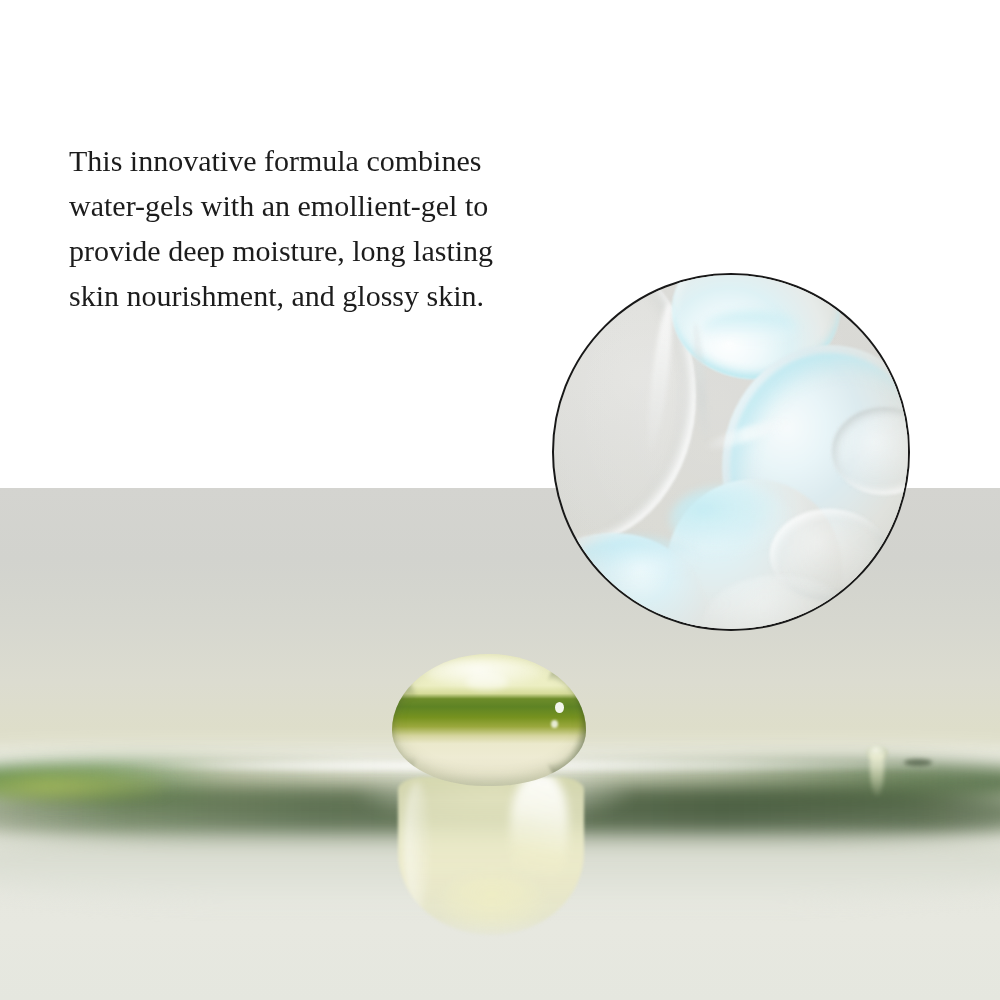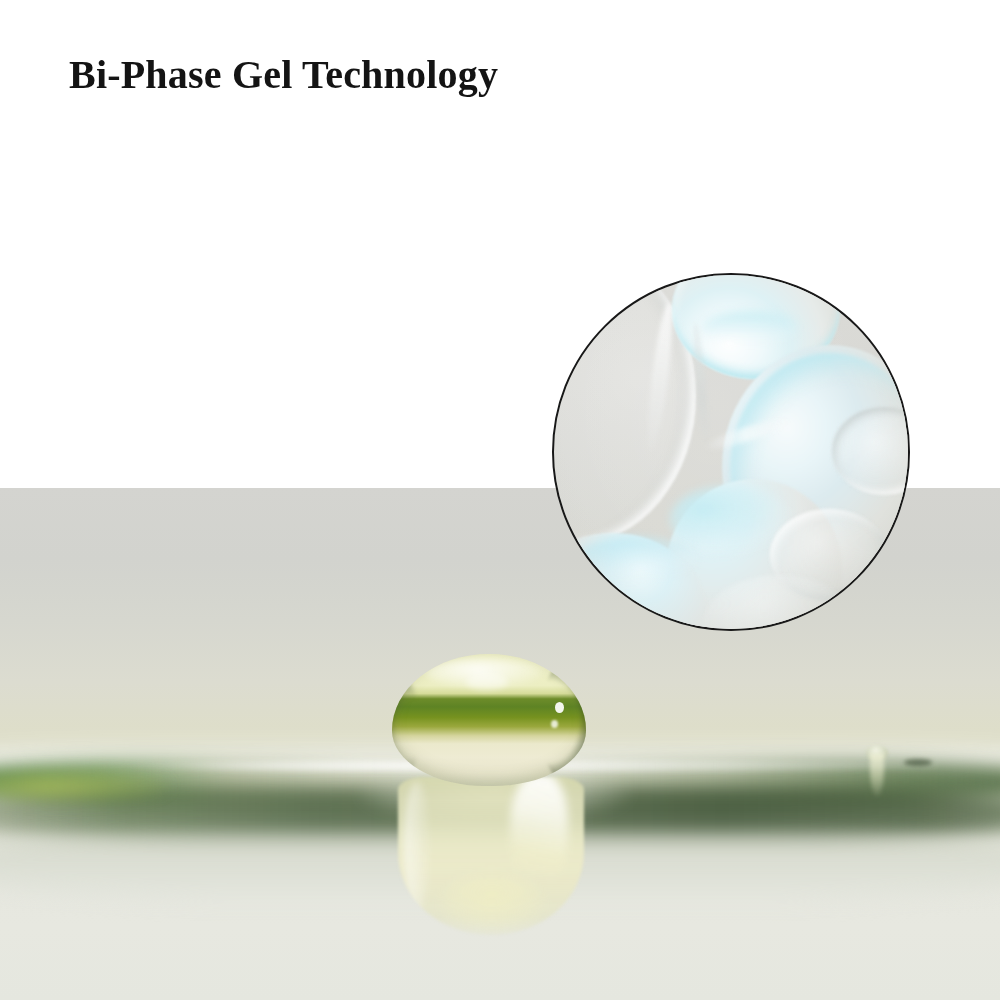--- a/index.html
+++ b/index.html
@@ -492,21 +492,21 @@
       <div class="hl-dot-a"></div>
       <div class="hl-dot-b"></div>
     </div>
 
     <div class="mini-droplet"></div>
     <div class="mini-droplet-tail"></div>
     <div class="mini-dark-flick"></div>
   </div>
 
   <div class="text-panel">
-    <h1 class="headline">Bi-Phase Gel Technology</h1>
+    <p class="body-copy">This innovative formula combines water-gels with an emollient-gel to provide deep moisture, long lasting skin nourishment, and glossy skin.</p>
   </div>
 
   <div class="bubble-inset">
     <div class="b6"></div>
     <div class="b6-rim"></div>
 
     <div class="b1"></div>
     <div class="b1-edge"></div>
     <div class="b1-cyan"></div>
 

